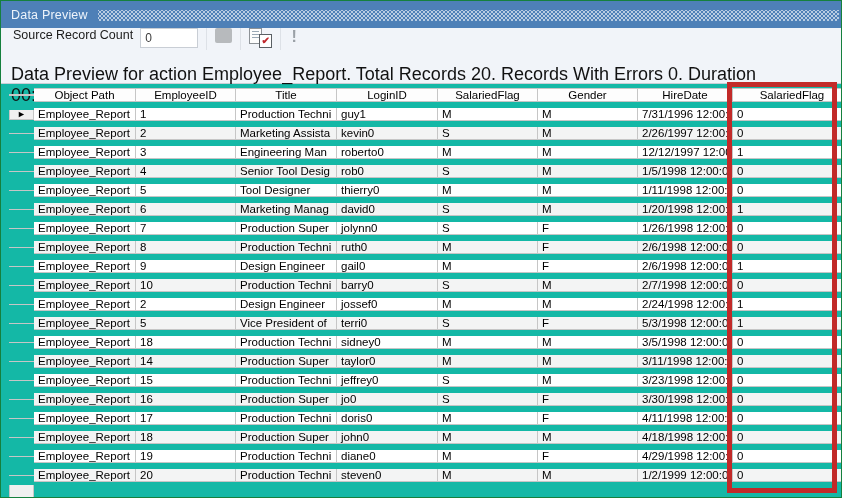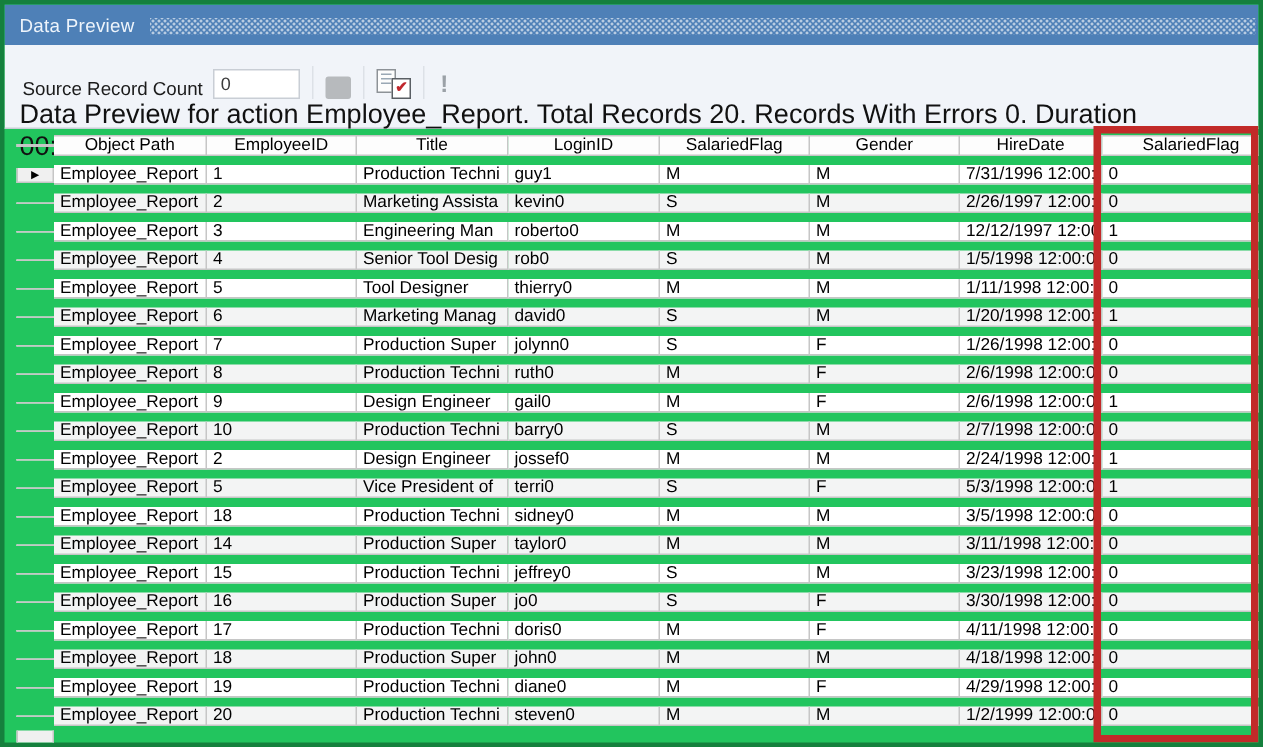--- a/index.html
+++ b/index.html
@@ -1,33 +1,33 @@
 <!DOCTYPE html>
 <html><head>
 <meta charset="utf-8">
 <style>
   * { margin:0; padding:0; box-sizing:border-box; }
   body { font-family:"Liberation Sans", sans-serif; background:#e8e8e8; }
-  .panel{ position:relative; width:842px; height:498px; background:#22c55e;
-          border:3px solid #15803d; overflow:hidden; }
+  .panel{ position:relative; width:842px; height:498px; background:#14b8a6;
+          border:1px solid #15803d; overflow:hidden; }
 
   
   .titlebar{ height:27px; background:#4e80b7; display:flex; align-items:center;
              padding-left:10px; }
   .titlebar .title{ color:#eef4fb; font-size:12.5px; letter-spacing:.2px; }
   .hatch{ flex:1; height:11px; margin:2px 2px 0 10px;
           background-image:
             radial-gradient(circle, rgba(255,255,255,.6) .8px, transparent 1.2px),
             radial-gradient(circle, rgba(255,255,255,.6) .8px, transparent 1.2px);
           background-size:4px 4px, 4px 4px;
           background-position:0 0, 2px 2px; }
 
   
   .top{ height:56px; background:#f1f4f9; border-bottom:1px solid #c9ced6; }
-  .toolbar{ height:36px; display:flex; align-items:flex-end; padding-left:12px; }
+  .toolbar{ height:36px; display:flex; align-items:flex-start; padding-left:12px; }
   .tb-label{ font-size:12.5px; color:#1b1b1b; margin-right:7px; }
   .count-input{ width:58px; height:20px; border:1px solid #c9ced5; background:#fff;
                 font-family:"Liberation Sans",sans-serif; font-size:12px; color:#3c3c3c; padding:0 4px; }
   .vsep{ width:1px; height:22px; background:#dde1e7; margin:0 8px; }
   .stop-btn{ width:17px; height:15px; background:#b7babd; border-radius:2px; }
   .validate-btn{ position:relative; width:23px; height:20px; }
   .validate-doc{ position:absolute; left:0; top:0; width:13px; height:16px;
                  background:#fdfdfd; border:1px solid #8d9297; }
   .validate-doc i{ display:block; height:1px; background:#9aa8b5; margin:2px 2px 0 2px; }
   .validate-clip{ position:absolute; right:0; bottom:0; width:13px; height:14px;

